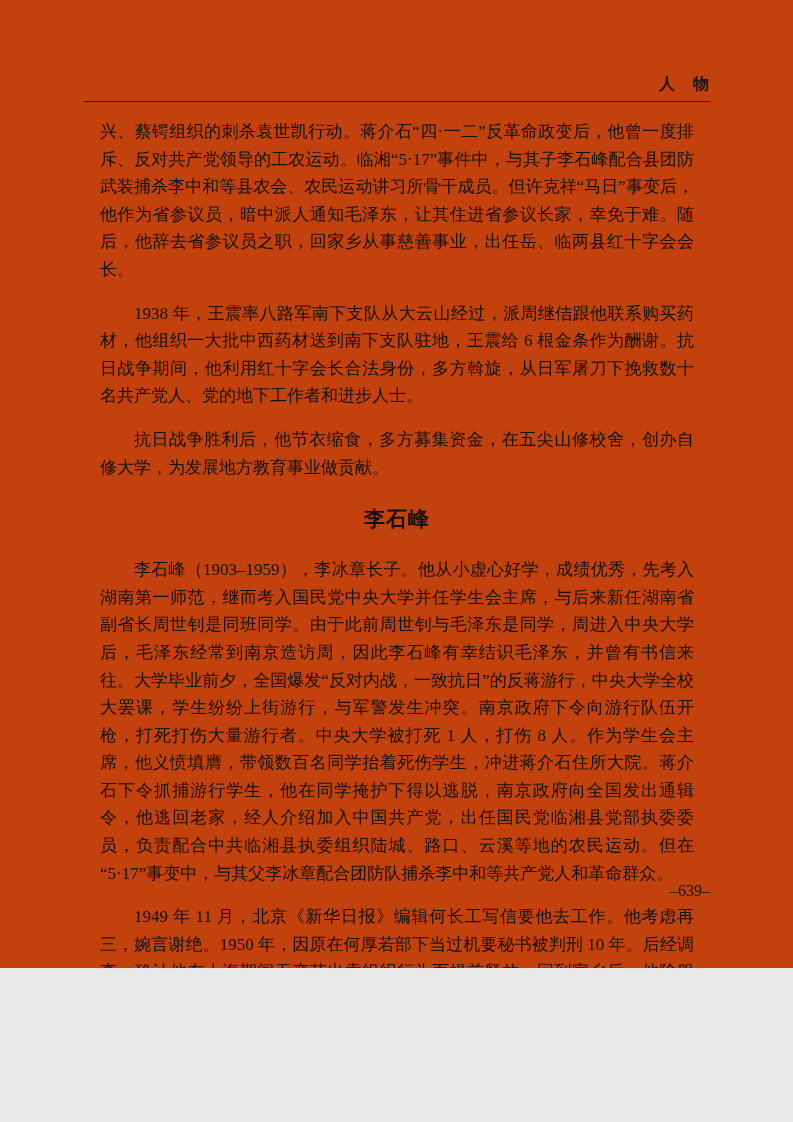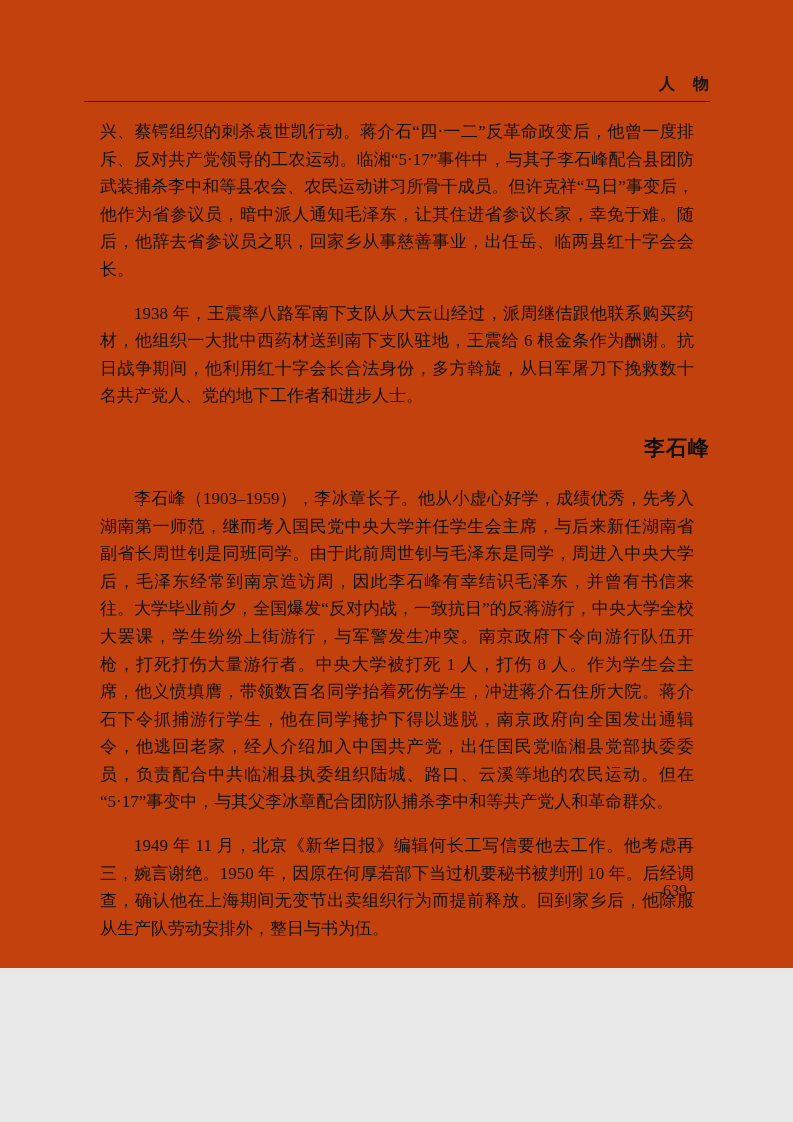--- a/index.html
+++ b/index.html
@@ -47,48 +47,49 @@
     text-indent: 2em;
   }
   .para.no-indent {
     text-indent: 0;
   }
   .section-heading {
     font-family: "Liberation Sans", "DejaVu Sans", sans-serif;
     font-weight: bold;
     font-size: 21px;
     line-height: 30px;
-    text-align: right;
+    text-align: center;
     margin: 23px 0 22px 0;
     color: #101010;
     letter-spacing: 1px;
   }
   .page-footer {
     position: absolute;
-    right: 98px;
+    right: 83px;
     bottom: 68px;
     font-size: 16px;
     color: #161616;
     font-family: "Liberation Serif", "DejaVu Serif", serif;
   }
 </style>
 </head>
 <body>
 
 <div class="page">
 
   <div class="running-header">
     <span>人　物</span>
   </div>
   <div class="header-rule"></div>
 
   <div class="body-text">
 
     <p class="para no-indent">兴、蔡锷组织的刺杀袁世凯行动。蒋介石“四·一二”反革命政变后，他曾一度排斥、反对共产党领导的工农运动。临湘“5·17”事件中，与其子李石峰配合县团防武装捕杀李中和等县农会、农民运动讲习所骨干成员。但许克祥“马日”事变后，他作为省参议员，暗中派人通知毛泽东，让其住进省参议长家，幸免于难。随后，他辞去省参议员之职，回家乡从事慈善事业，出任岳、临两县红十字会会长。</p>
     <p class="para">1938 年，王震率八路军南下支队从大云山经过，派周继佶跟他联系购买药材，他组织一大批中西药材送到南下支队驻地，王震给 6 根金条作为酬谢。抗日战争期间，他利用红十字会长合法身份，多方斡旋，从日军屠刀下挽救数十名共产党人、党的地下工作者和进步人士。</p>
+    <p class="para">抗日战争胜利后，他节衣缩食，多方募集资金，在五尖山修校舍，创办自修大学，为发展地方教育事业做贡献。</p>
 
     <h2 class="section-heading">李石峰</h2>
     <p class="para">李石峰（1903–1959），李冰章长子。他从小虚心好学，成绩优秀，先考入湖南第一师范，继而考入国民党中央大学并任学生会主席，与后来新任湖南省副省长周世钊是同班同学。由于此前周世钊与毛泽东是同学，周进入中央大学后，毛泽东经常到南京造访周，因此李石峰有幸结识毛泽东，并曾有书信来往。大学毕业前夕，全国爆发“反对内战，一致抗日”的反蒋游行，中央大学全校大罢课，学生纷纷上街游行，与军警发生冲突。南京政府下令向游行队伍开枪，打死打伤大量游行者。中央大学被打死 1 人，打伤 8 人。作为学生会主席，他义愤填膺，带领数百名同学抬着死伤学生，冲进蒋介石住所大院。蒋介石下令抓捕游行学生，他在同学掩护下得以逃脱，南京政府向全国发出通辑令，他逃回老家，经人介绍加入中国共产党，出任国民党临湘县党部执委委员，负责配合中共临湘县执委组织陆城、路口、云溪等地的农民运动。但在“5·17”事变中，与其父李冰章配合团防队捕杀李中和等共产党人和革命群众。</p>
     <p class="para">1949 年 11 月，北京《新华日报》编辑何长工写信要他去工作。他考虑再三，婉言谢绝。1950 年，因原在何厚若部下当过机要秘书被判刑 10 年。后经调查，确认他在上海期间无变节出卖组织行为而提前释放。回到家乡后，他除服从生产队劳动安排外，整日与书为伍。</p>
 
     <h2 class="section-heading">张毓南</h2>
 
   </div>
 
   <div class="page-footer">

